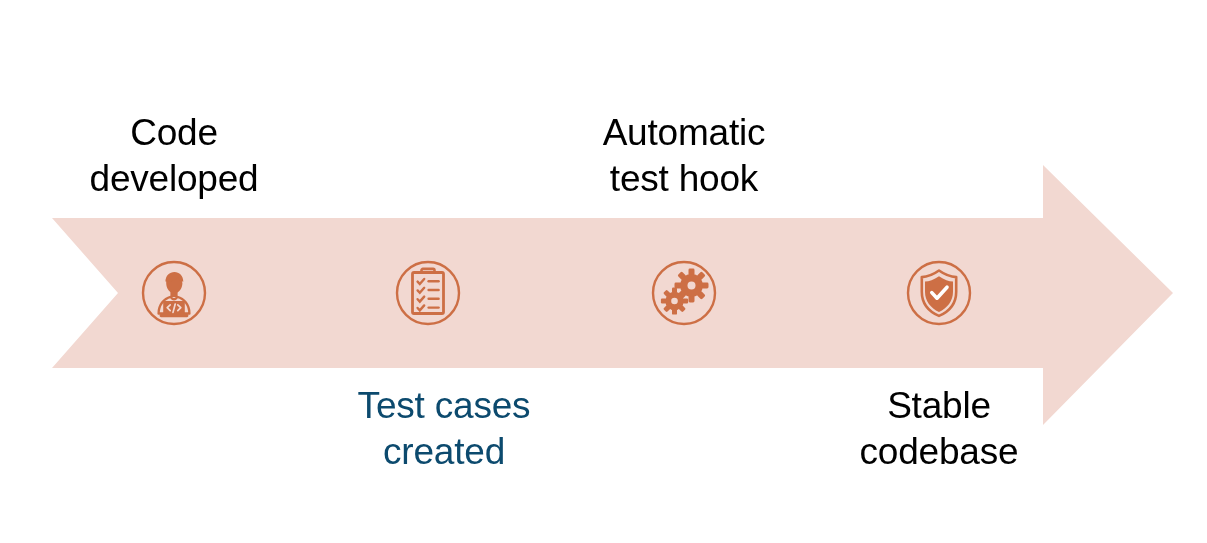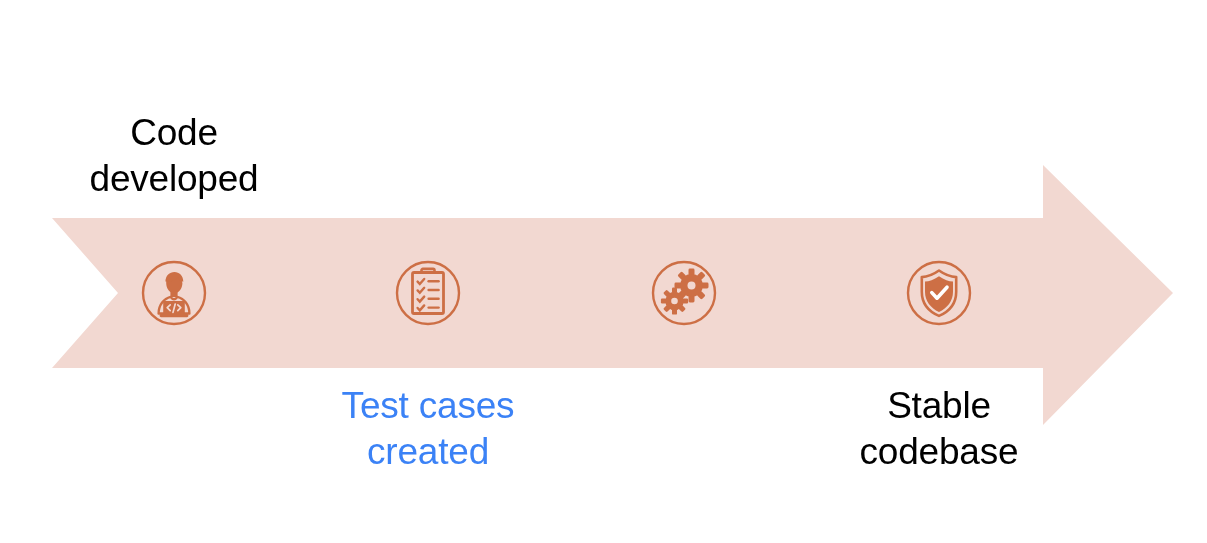--- a/index.html
+++ b/index.html
@@ -148,20 +148,22 @@
 
       <path d="M34 17.2 c-5.2 3.6 -9.9 5.2 -14.0 5.4 v10.2 c0 9.4 5.7 16.4 14.0 20.2 c8.3 -3.8 14.0 -10.8 14.0 -20.2 v-10.2 c-4.1 -0.2 -8.8 -1.8 -14.0 -5.4 z" fill="#cd6f45"></path>
 
       <path d="M26.8 33.6 l5.2 5.6 l10.0 -11.0" fill="none" stroke="#ffffff" stroke-width="3.6" stroke-linecap="round" stroke-linejoin="round"></path>
     </svg>
   </div>
 
   <div class="step-label label-above" style="left: 174px; top: 110px; color: rgb(0, 0, 0);">Code
 developed</div>
 
-  <div class="step-label label-below" style="left: 428px; top: 383px; color: #3b82f6;">Test cases
+  <div class="step-label label-below" style="left: 444px; top: 383px; color: #0c4a6e;">Test cases
 created</div>
 
+  <div class="step-label label-above" style="left: 684px; top: 110px; color: rgb(0, 0, 0);">Automatic
+test hook</div>
 
   <div class="step-label label-below" style="left: 939px; top: 383px; color: rgb(0, 0, 0); text-align: center;">Stable
 codebase</div>
 
 </div>
 
 </body></html>

